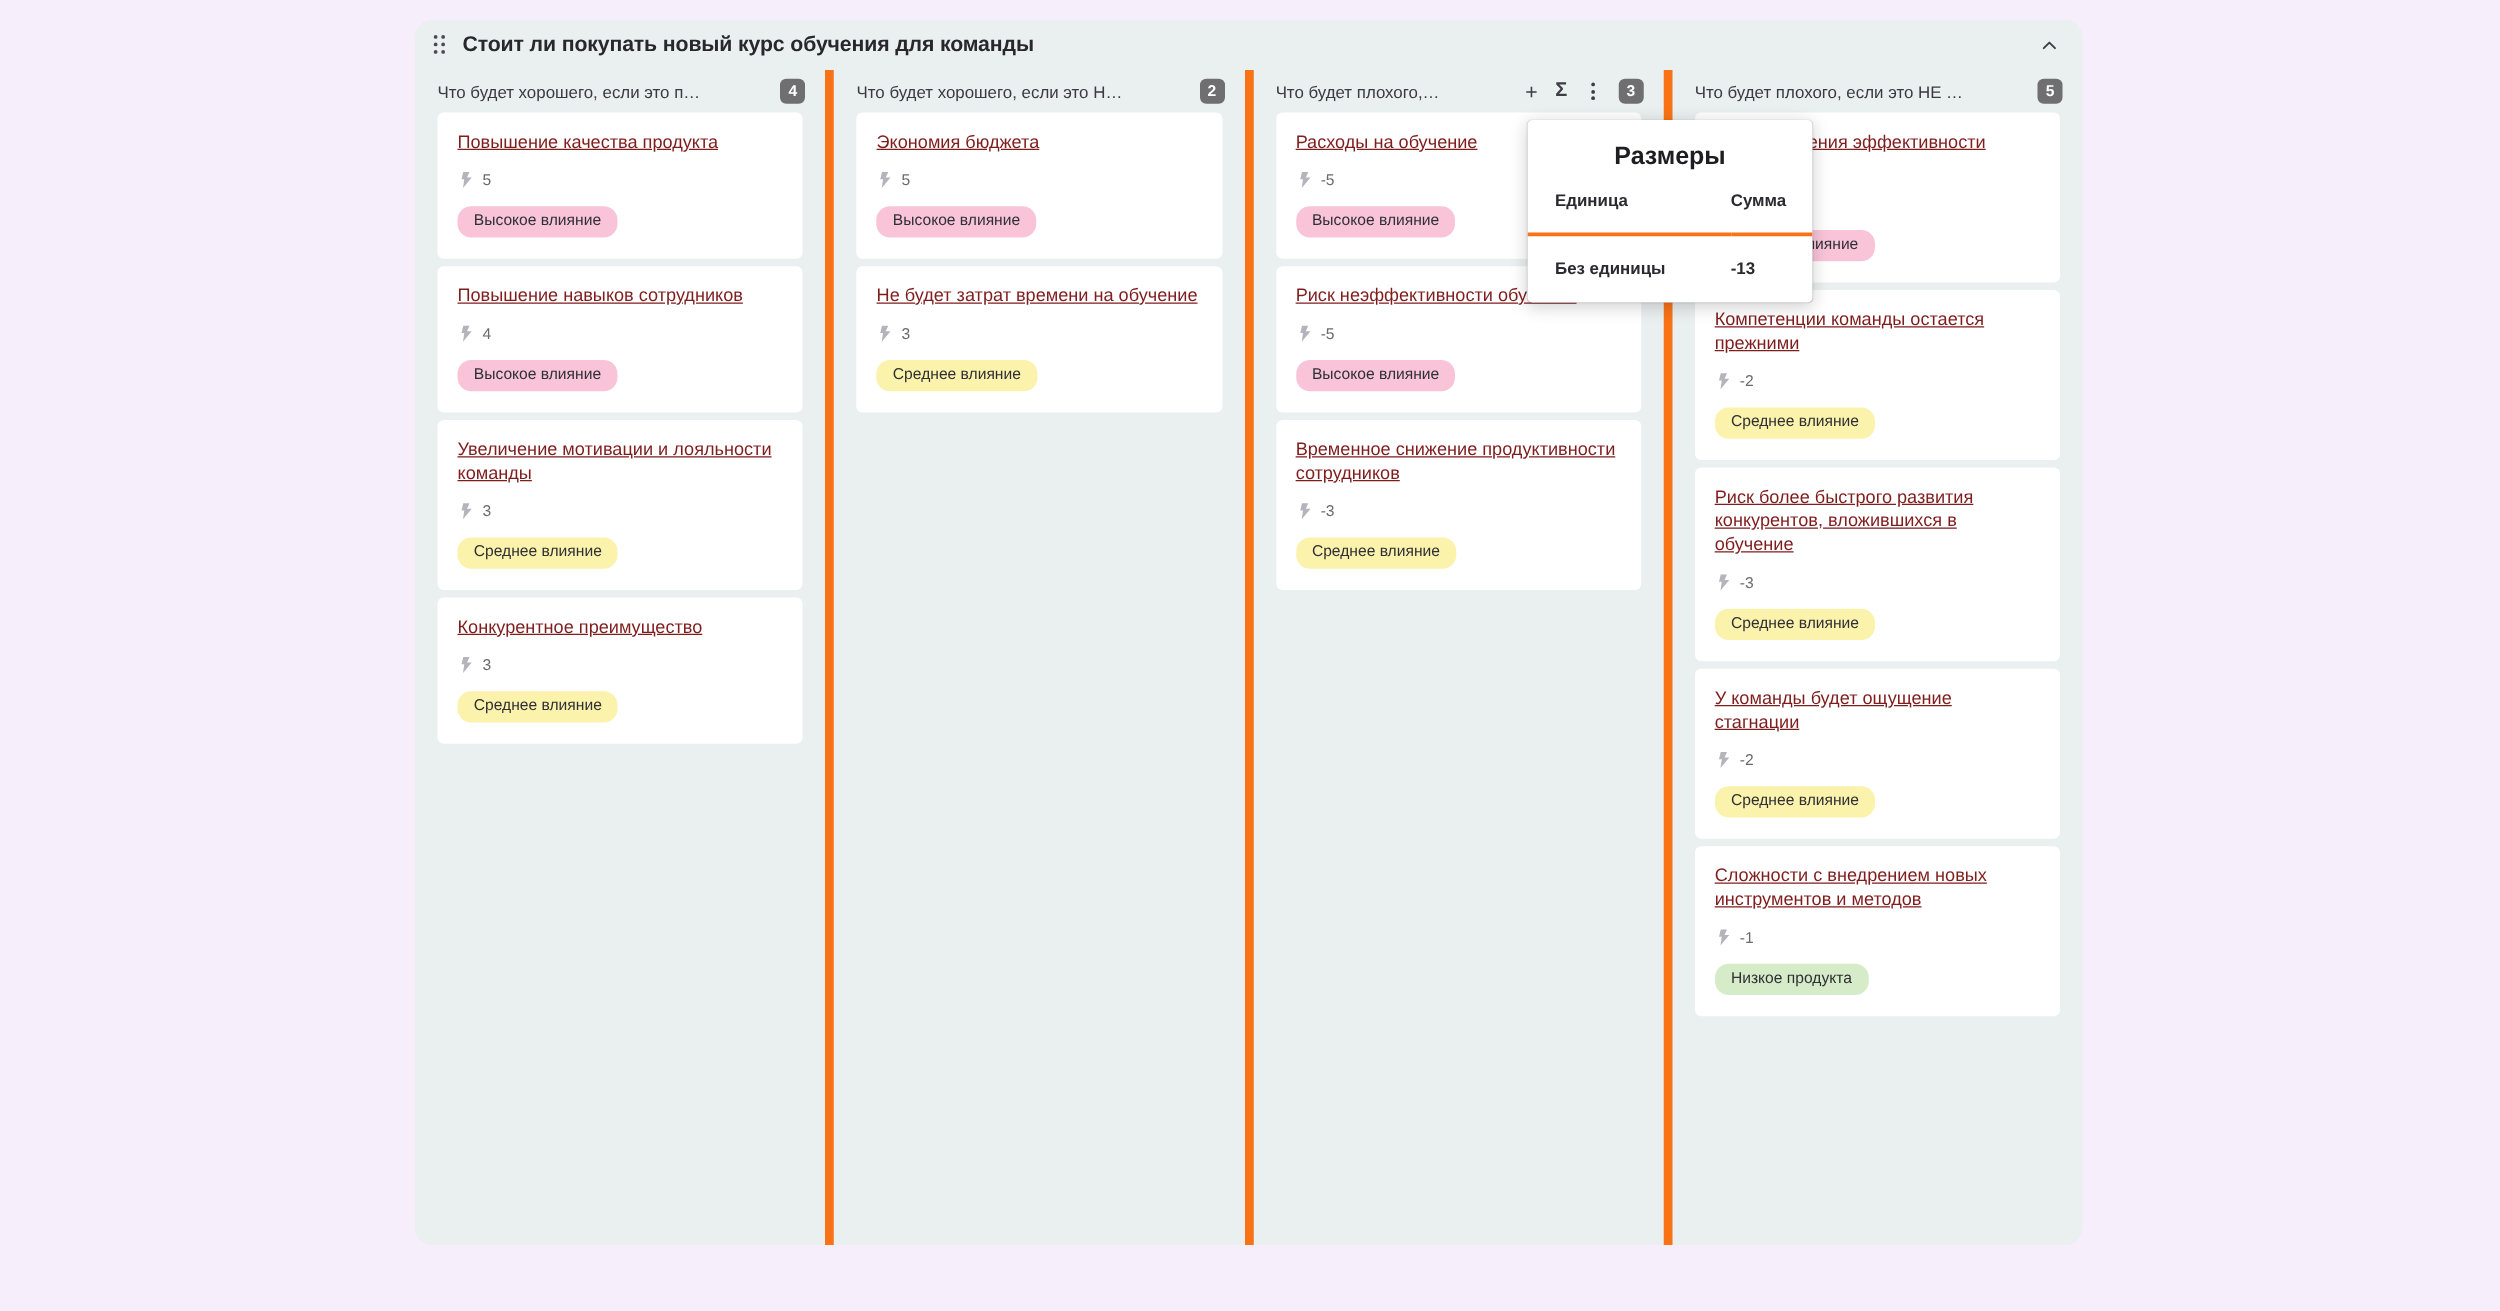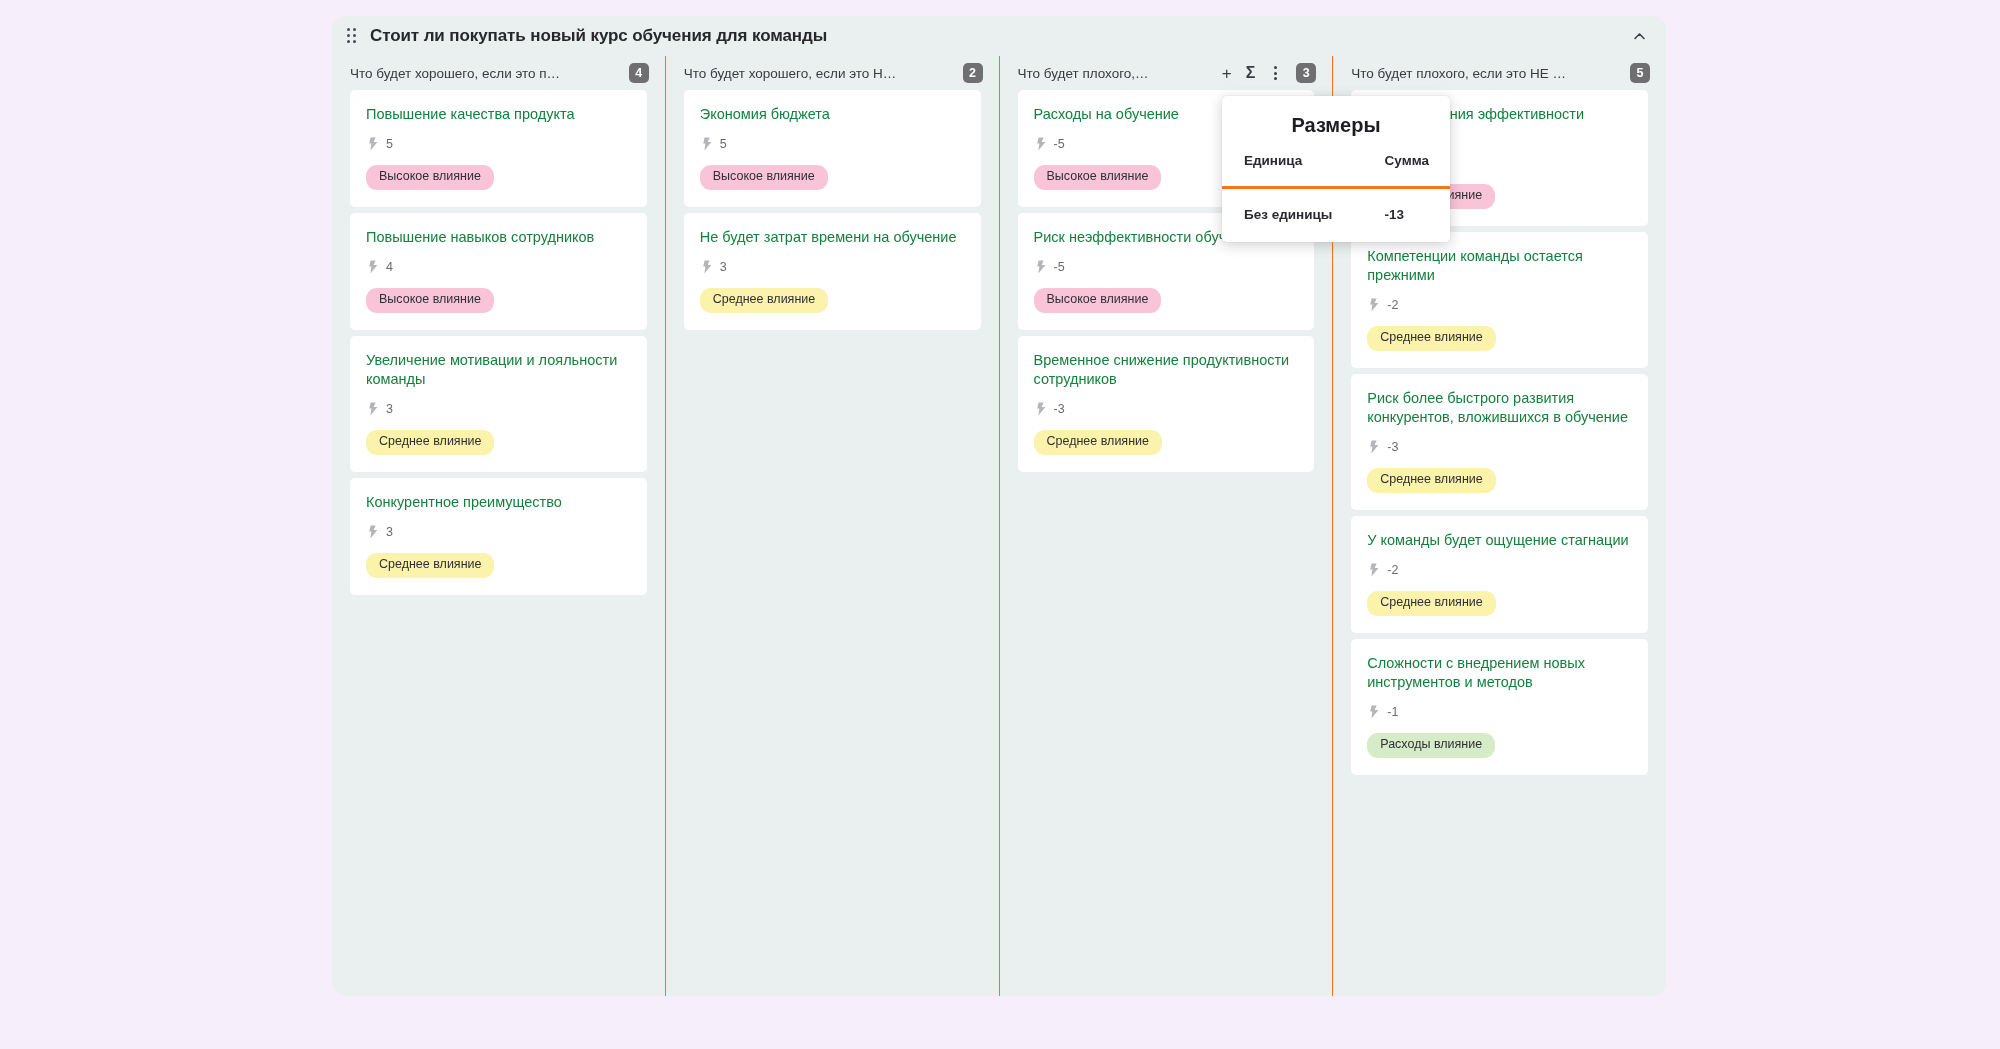--- a/index.html
+++ b/index.html
@@ -82,21 +82,21 @@
     right: 0;
     bottom: 0;
     display: flex;
   }
   .column {
     flex: 1 1 0;
     position: relative;
     min-width: 0;
     box-sizing: border-box;
   }
-  .column + .column { border-left: 1px solid #f97316; }
+  .column + .column { border-left: 7px solid #f97316; }
 
   .column-header {
     height: 34px;
     display: flex;
     align-items: center;
     padding: 0 16px 0 18px;
     box-sizing: border-box;
     gap: 0;
   }
   .column-title {
@@ -159,22 +159,23 @@
     background: #ffffff;
     border-radius: 5px;
     padding: 15px 16px 17px 16px;
     margin-bottom: 6px;
     box-sizing: border-box;
     cursor: pointer;
   }
   .card-title {
     font-size: 14.5px;
     line-height: 1.32;
-    color: #15803d;
+    color: #7f1d1d;
     margin-bottom: 13px;
+    text-decoration: underline;
   }
   .card-score {
     display: flex;
     align-items: center;
     gap: 7px;
     margin-bottom: 14px;
     padding-left: 2px;
   }
   .score-value {
     font-size: 12.5px;
@@ -370,21 +371,21 @@
               <svg class="bolt" width="11" height="14" viewBox="0 0 11 14">
                 <path d="M7.6 0.6 H2.6 L1.2 6.4 H3.4 L2.4 13.4 L9.4 5.0 H5.6 Z" fill="#b4b4ba"></path>
               </svg>
               <span class="score-value">-2</span>
             </div><span class="chip chip-mid">Среднее влияние</span></div>
           <div class="card"><div class="card-title">Сложности с внедрением новых инструментов и методов</div><div class="card-score">
               <svg class="bolt" width="11" height="14" viewBox="0 0 11 14">
                 <path d="M7.6 0.6 H2.6 L1.2 6.4 H3.4 L2.4 13.4 L9.4 5.0 H5.6 Z" fill="#b4b4ba"></path>
               </svg>
               <span class="score-value">-1</span>
-            </div><span class="chip chip-low">Расходы влияние</span></div>
+            </div><span class="chip chip-low">Низкое продукта</span></div>
         </div>
       </div>
     </div>
 </div>
 
 <div class="popover">
   <div class="popover-title">Размеры</div>
   <table class="popover-table">
     <thead>
       <tr>

